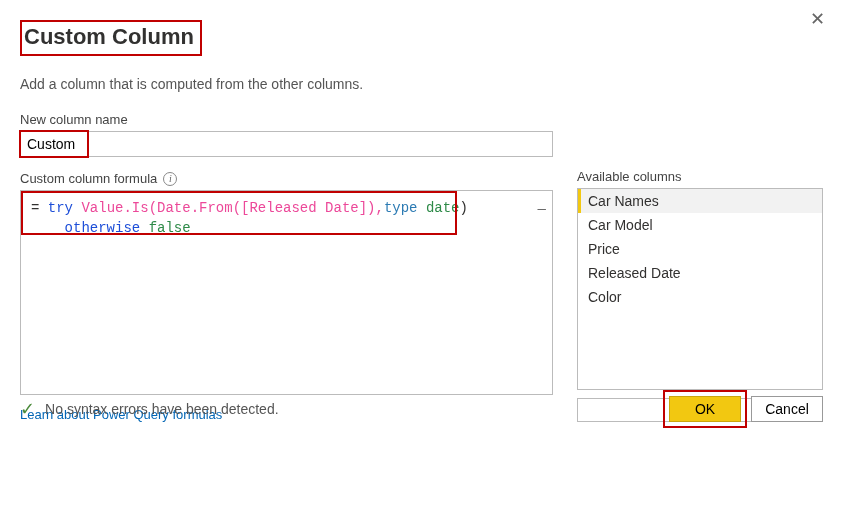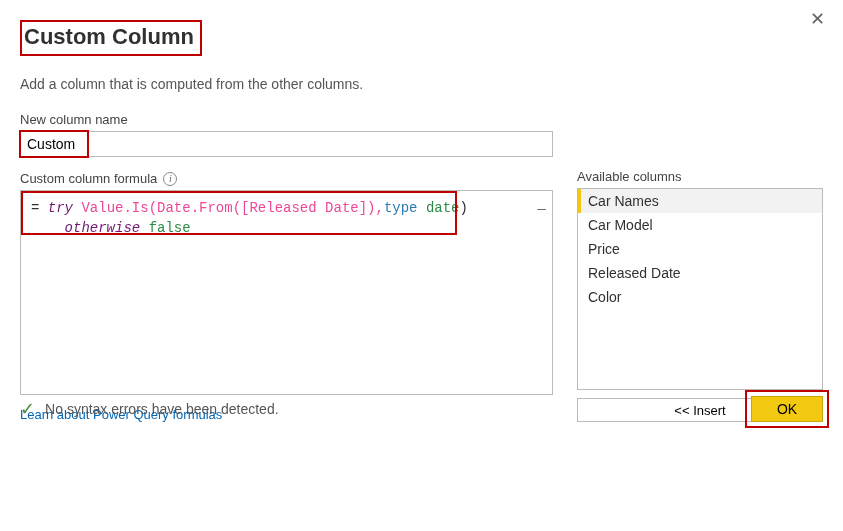--- a/index.html
+++ b/index.html
@@ -94,21 +94,21 @@
     color: #666;
     font-family: Consolas, monospace;
   }
   .formula-red-overlay {
     position: absolute;
     border: 2px solid #c00000;
     left: 0px; top: 0px;
     width: 436px; height: 44px;
     pointer-events: none;
   }
-  .tok-kw { color: #701a75; font-style: italic; }
+  .tok-kw { color: #1d4ed8; }
   .tok-fn { color: #ec4899; }
   .tok-type { color: #2b7ab3; }
   .tok-val { color: #2e8a48; }
   .avail-list {
     border: 1px solid #bbb;
     height: 202px;
     overflow-y: auto;
     background: #fff;
     margin-bottom: 8px;
   }
@@ -236,15 +236,16 @@
   <div class="footer">
     <div class="status">
       <span class="check-icon">✓</span>
       <span>No syntax errors have been detected.</span>
     </div>
     <div class="buttons">
       <span class="ok-wrap">
         <button class="btn primary">OK</button>
         <div class="ok-red-overlay"></div>
       </span>
+      <button class="btn">Cancel</button>
     </div>
   </div>
 </div>
 
 </body></html>

